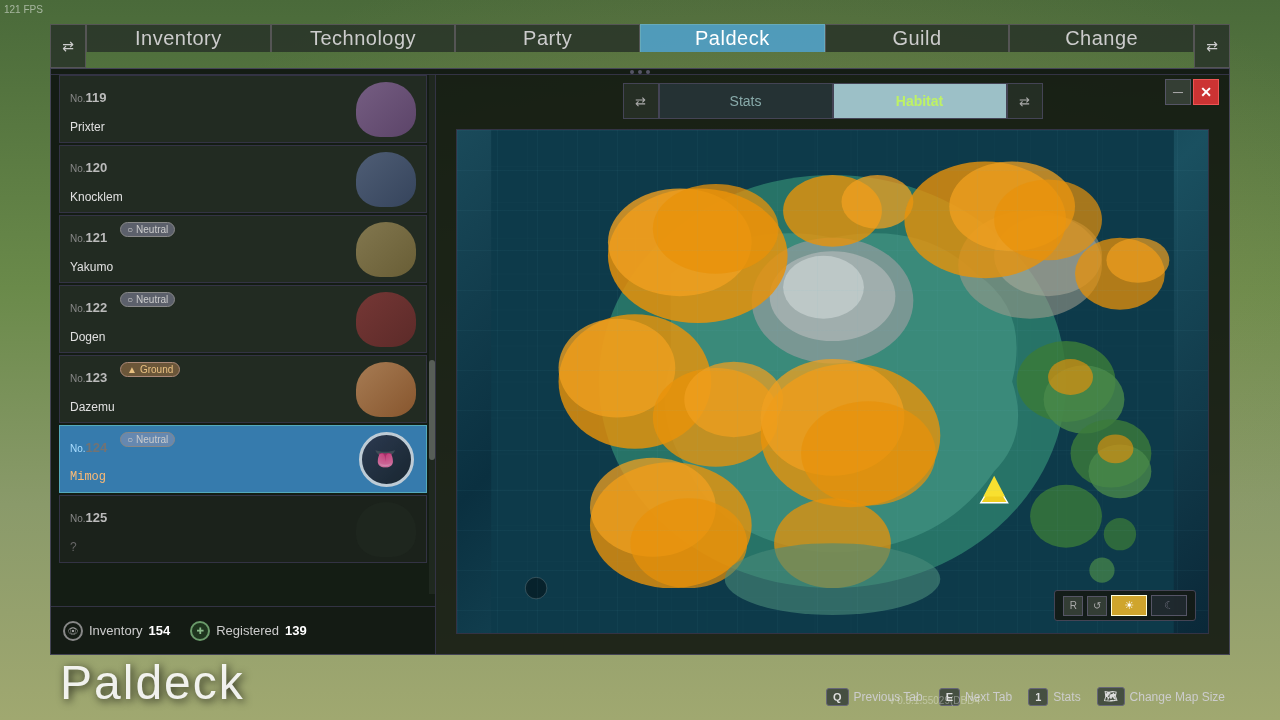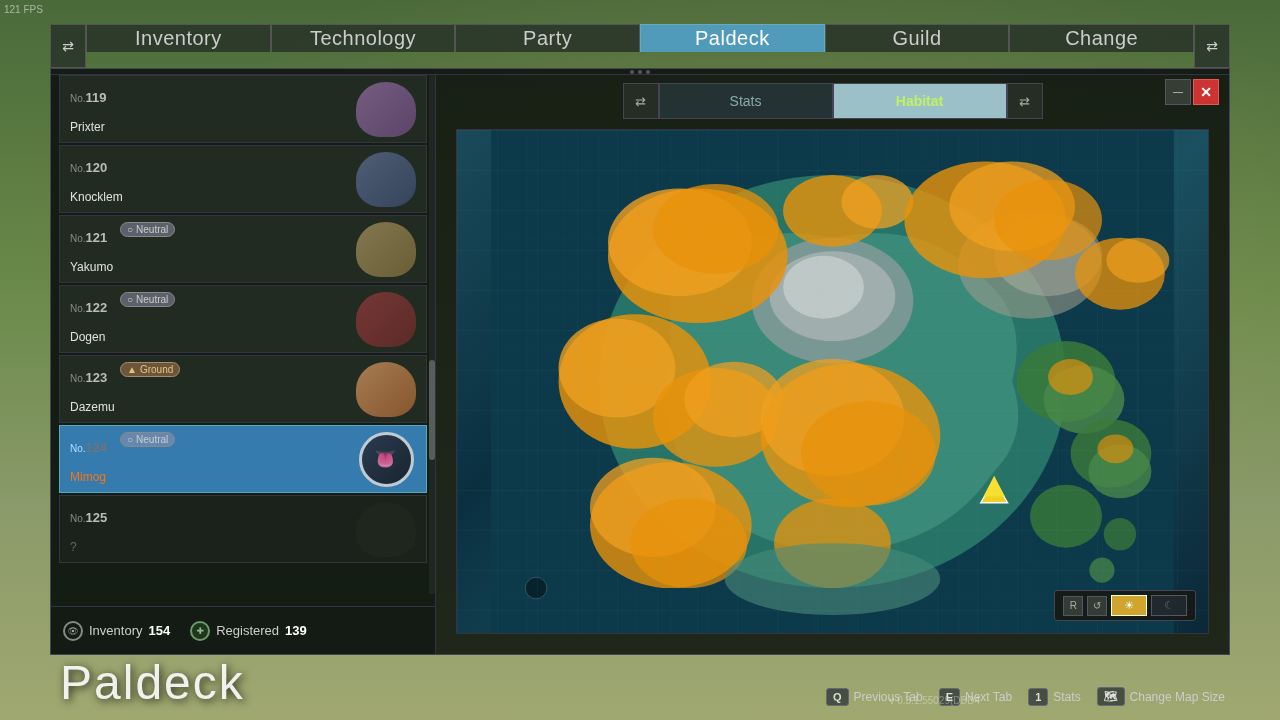--- a/index.html
+++ b/index.html
@@ -592,21 +592,21 @@
         </div>
 
         <div class="pal-item active">
           <div class="pal-number" style="color:#dff;">
             <span class="pal-no-text" style="color:#adf;">No.</span><span class="pal-no-num" style="color:#737373;">124</span>
           </div>
           <div class="pal-type-badge badge-neutral">
             <span>○</span>
             <span>Neutral</span>
           </div>
-          <div class="pal-name" style="color:#f97316;">Mimog</div>
+          <div class="pal-name" style="color:#fdba74;font-family:Liberation Mono, monospace;">Mimog</div>
           <div class="pal-image">
             <div class="creature-shape shape-124" style="width:55px;height:55px;border-radius:50%;background:linear-gradient(135deg,#2a2a3a,#111);border:3px solid #e0e0e0;display:flex;align-items:center;justify-content:center;font-size:18px;">👅</div>
           </div>
         </div>
 
         <div class="pal-item unknown">
           <div class="pal-number">
             <span class="pal-no-text">No.</span><span class="pal-no-num">125</span>
           </div>
           <div class="pal-name" style="color:#666;">?</div>

